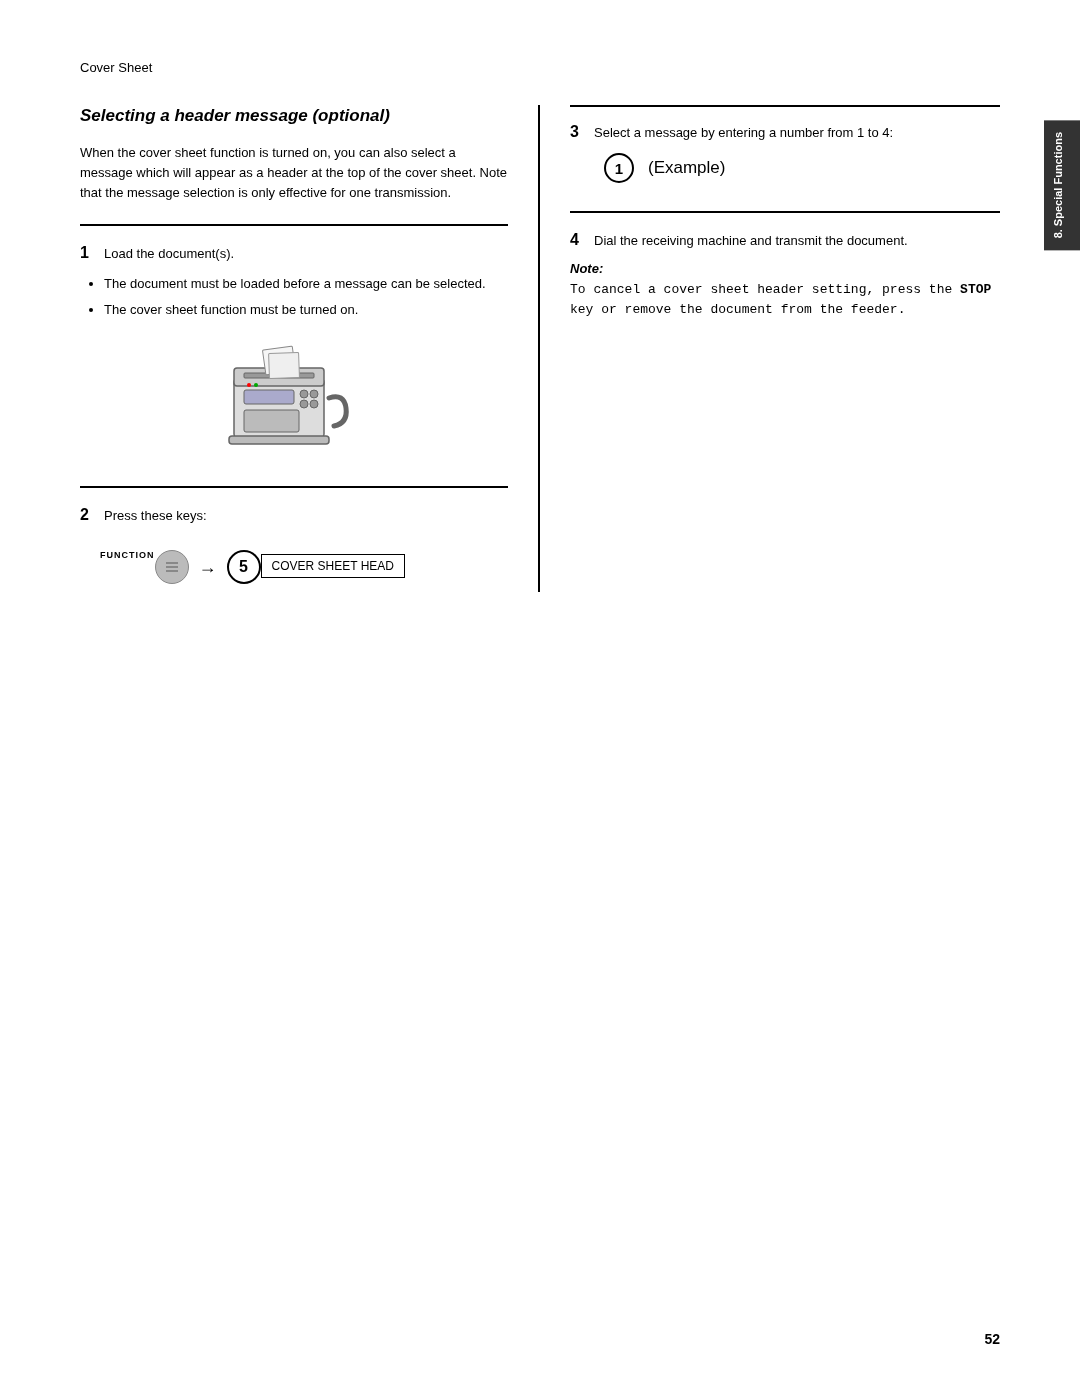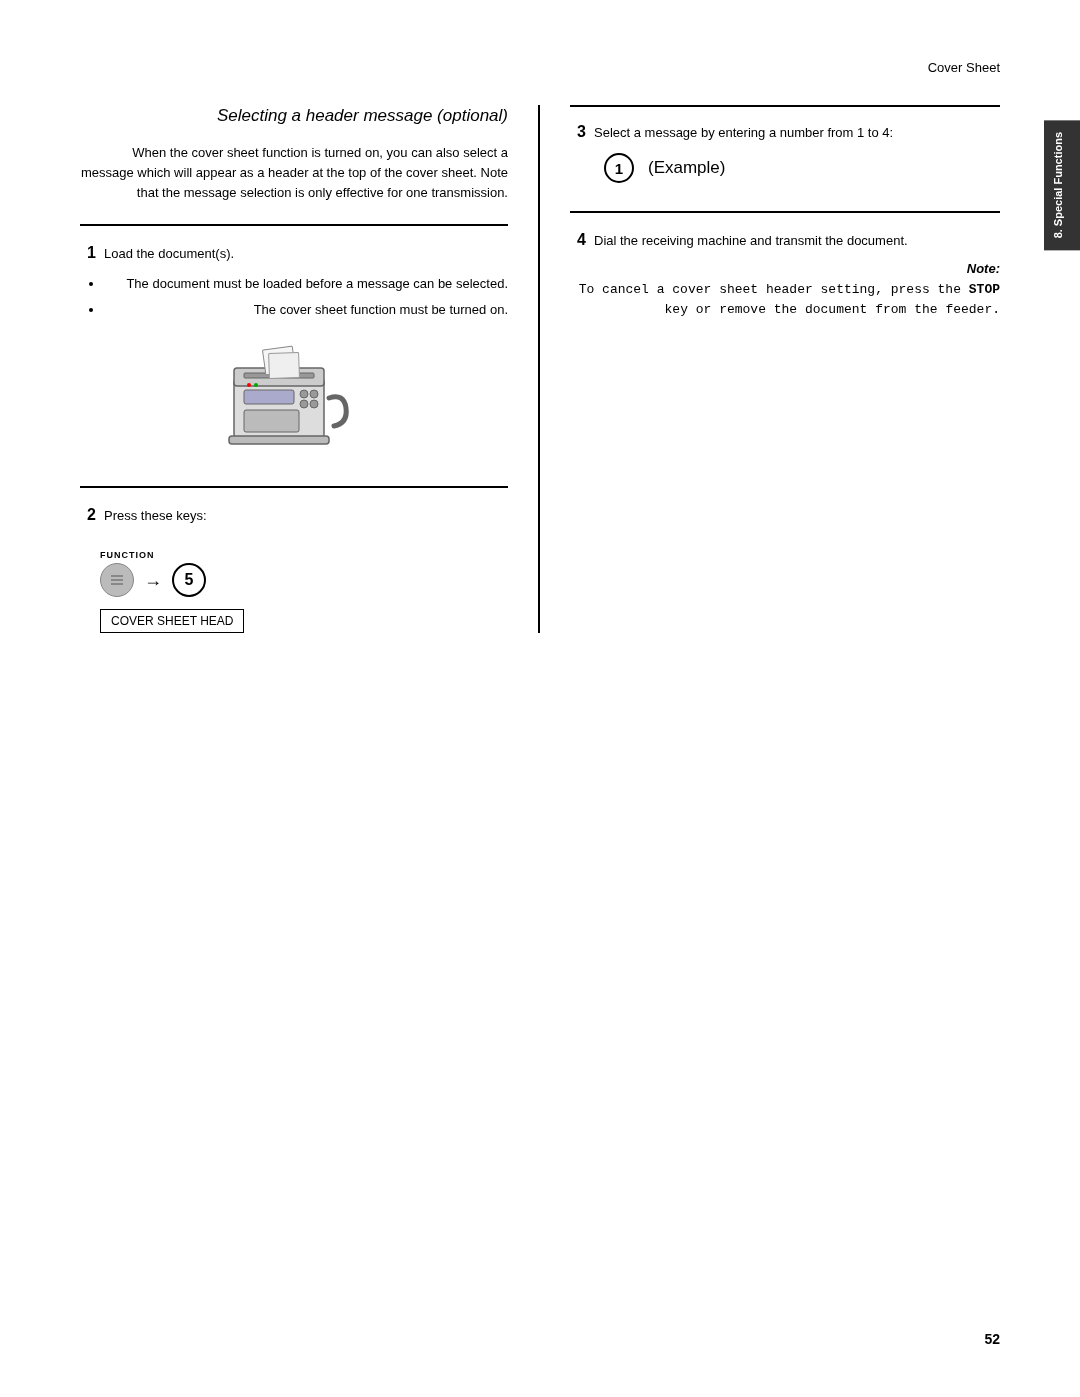--- a/index.html
+++ b/index.html
@@ -13,21 +13,20 @@
       position: relative;
       overflow-x: hidden;
     }
 
     .page {
       width: 1080px;
       min-height: 1397px;
       background: #fff;
       position: relative;
       padding: 60px 80px 48px 80px;
-      text-align: right;
     }
 
     
     .side-tab {
       position: absolute;
       right: 0;
       top: 120px;
       width: 36px;
       background: #333;
       color: #fff;
@@ -64,21 +63,21 @@
     }
 
     .right-col {
       width: 50%;
       padding-left: 30px;
     }
 
     
     .section-title {
       font-size: 17px;
-      font-weight: normal;
+      font-weight: bold;
       font-style: italic;
       margin-bottom: 16px;
       line-height: 1.3;
     }
 
     .intro-text {
       font-size: 13px;
       line-height: 1.55;
       margin-bottom: 20px;
     }
@@ -126,21 +125,21 @@
     .fax-illustration {
       display: flex;
       justify-content: center;
       align-items: center;
       margin: 18px 0 18px 0;
     }
 
     
     .keys-area {
       display: flex;
-      flex-direction: column;
+      flex-direction: row;
       align-items: flex-start;
       margin-top: 24px;
       margin-left: 20px;
     }
 
     .function-label {
       font-size: 9px;
       font-weight: bold;
       letter-spacing: 1px;
       margin-bottom: 3px;

